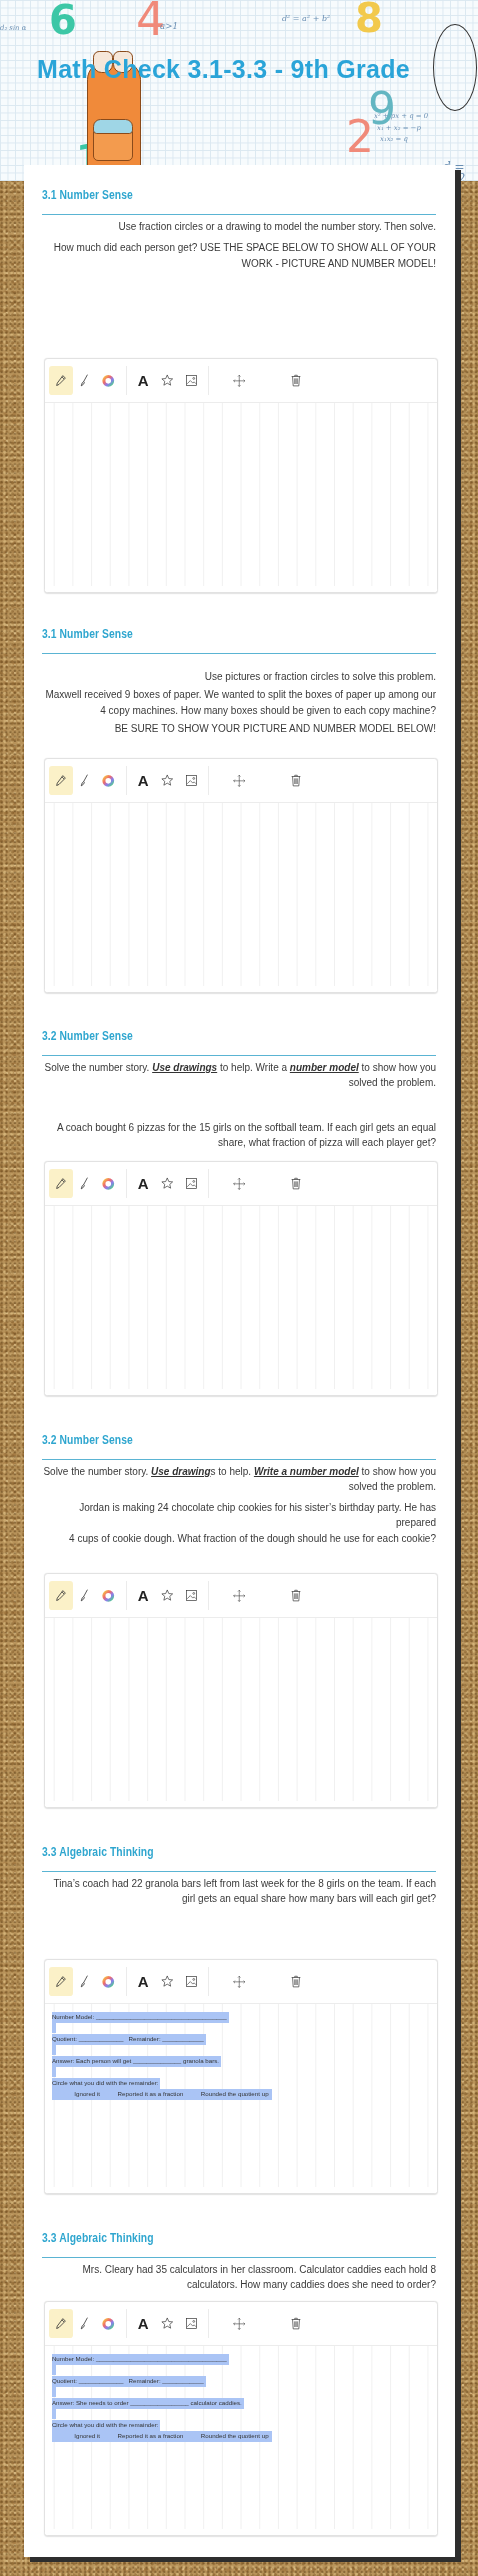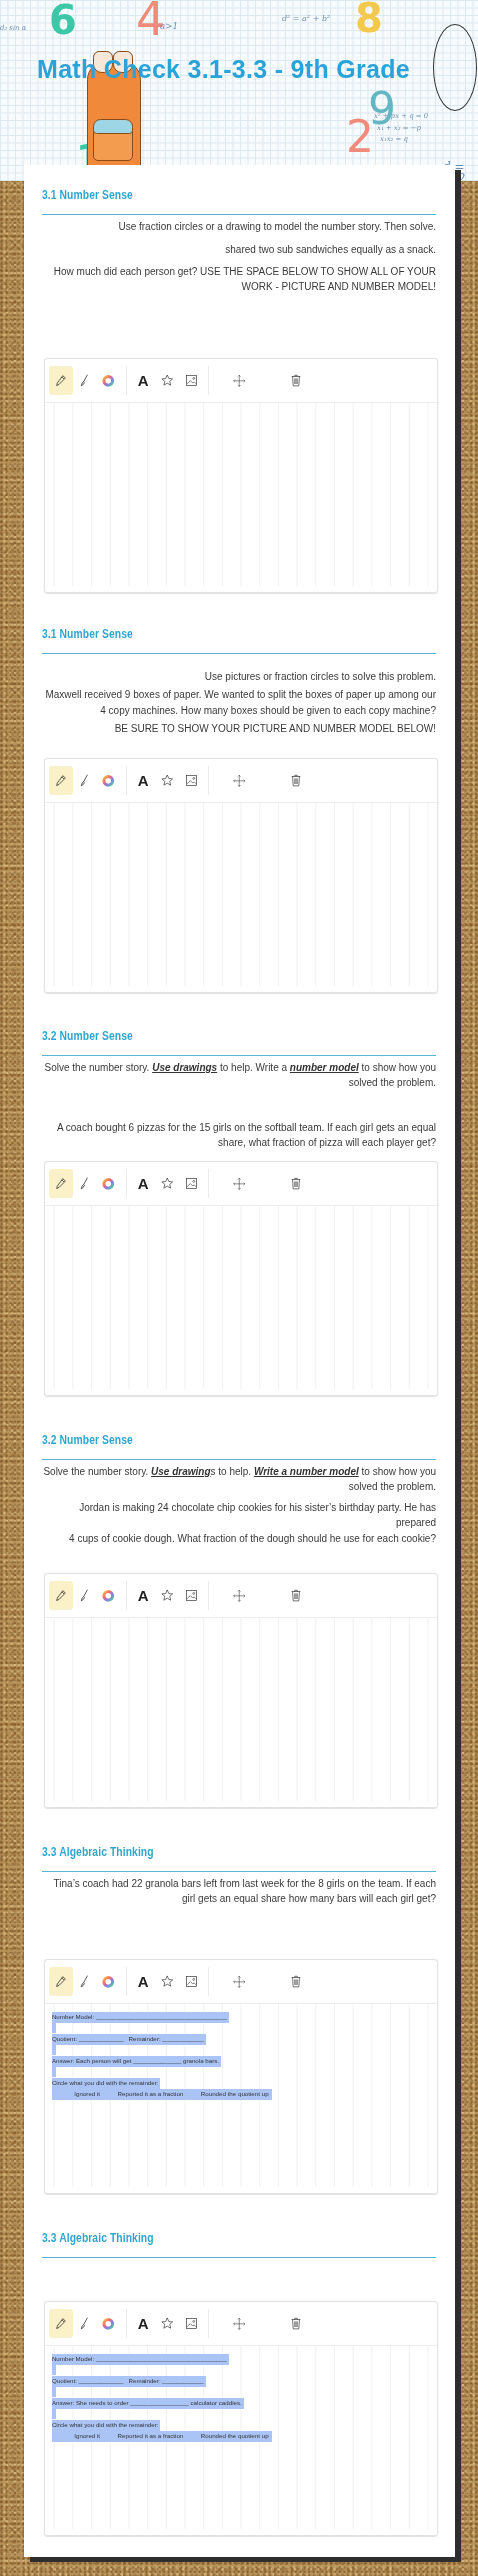--- a/index.html
+++ b/index.html
@@ -178,21 +178,20 @@
 </div>
 
 <div class="card-shadow"></div>
 <div class="card"></div>
 
 <div class="section" style="top:187px;">
   <div class="section-heading">3.1 Number Sense</div>
   <div class="section-rule"></div>
   <div class="prompt">
     <p class="tight" style="margin-top:1.2px;">Use fraction circles or a drawing to model the number story. Then solve.</p>
-    <p style="margin-top:7.5px;">shared two sub sandwiches equally as a snack.</p>
     <p style="margin-top:6.2px;">How much did each person get?  USE THE SPACE BELOW TO SHOW ALL OF YOUR WORK - PICTURE AND NUMBER MODEL!</p>
   </div>
 </div>
 
 <div class="canvas" style="top:358px;">
   <div class="toolbar">
     <div class="tool active">
       <svg width="10" height="11.2" viewBox="0 0 16 18">
           <path d="M11 1 L15 5 L5 15 L1 17 L2 13 Z M9.5 3 L13 6.5" fill="none" stroke="#333" stroke-width="1.3"></path>
         </svg>
@@ -479,20 +478,23 @@
       <div class="row"><span class="hl">Answer: Each person will get ______________ granola bars.</span><span class="gap-bar"></span></div>
       <div class="row choice-row"><span class="hl">Circle what you did with the remainder:</span></div>
       <div class="row choice-row"><span class="hl choices" style="padding-left:22.4px;padding-right:3.7px;"><span class="opt">Ignored it</span><span class="opt">Reported it as a fraction</span><span>Rounded the quotient up</span></span></div>
     </div>
   </div>
 </div>
 
 <div class="section" style="top:2230px;">
   <div class="section-heading">3.3 Algebraic Thinking</div>
   <div class="section-rule"></div>
+  <div class="prompt">
+    <p class="tight" style="margin-top:1.2px;">Mrs. Cleary had 35 calculators in her classroom. Calculator caddies each hold 8 calculators. How many caddies does she need to order?</p>
+  </div>
 </div>
 
 <div class="canvas" style="top:2301px;">
   <div class="toolbar">
     <div class="tool active">
         <svg width="10" height="11.2" viewBox="0 0 16 18">
           <path d="M11 1 L15 5 L5 15 L1 17 L2 13 Z M9.5 3 L13 6.5" fill="none" stroke="#333" stroke-width="1.3"></path>
         </svg>
       </div>
     <div class="tool">

